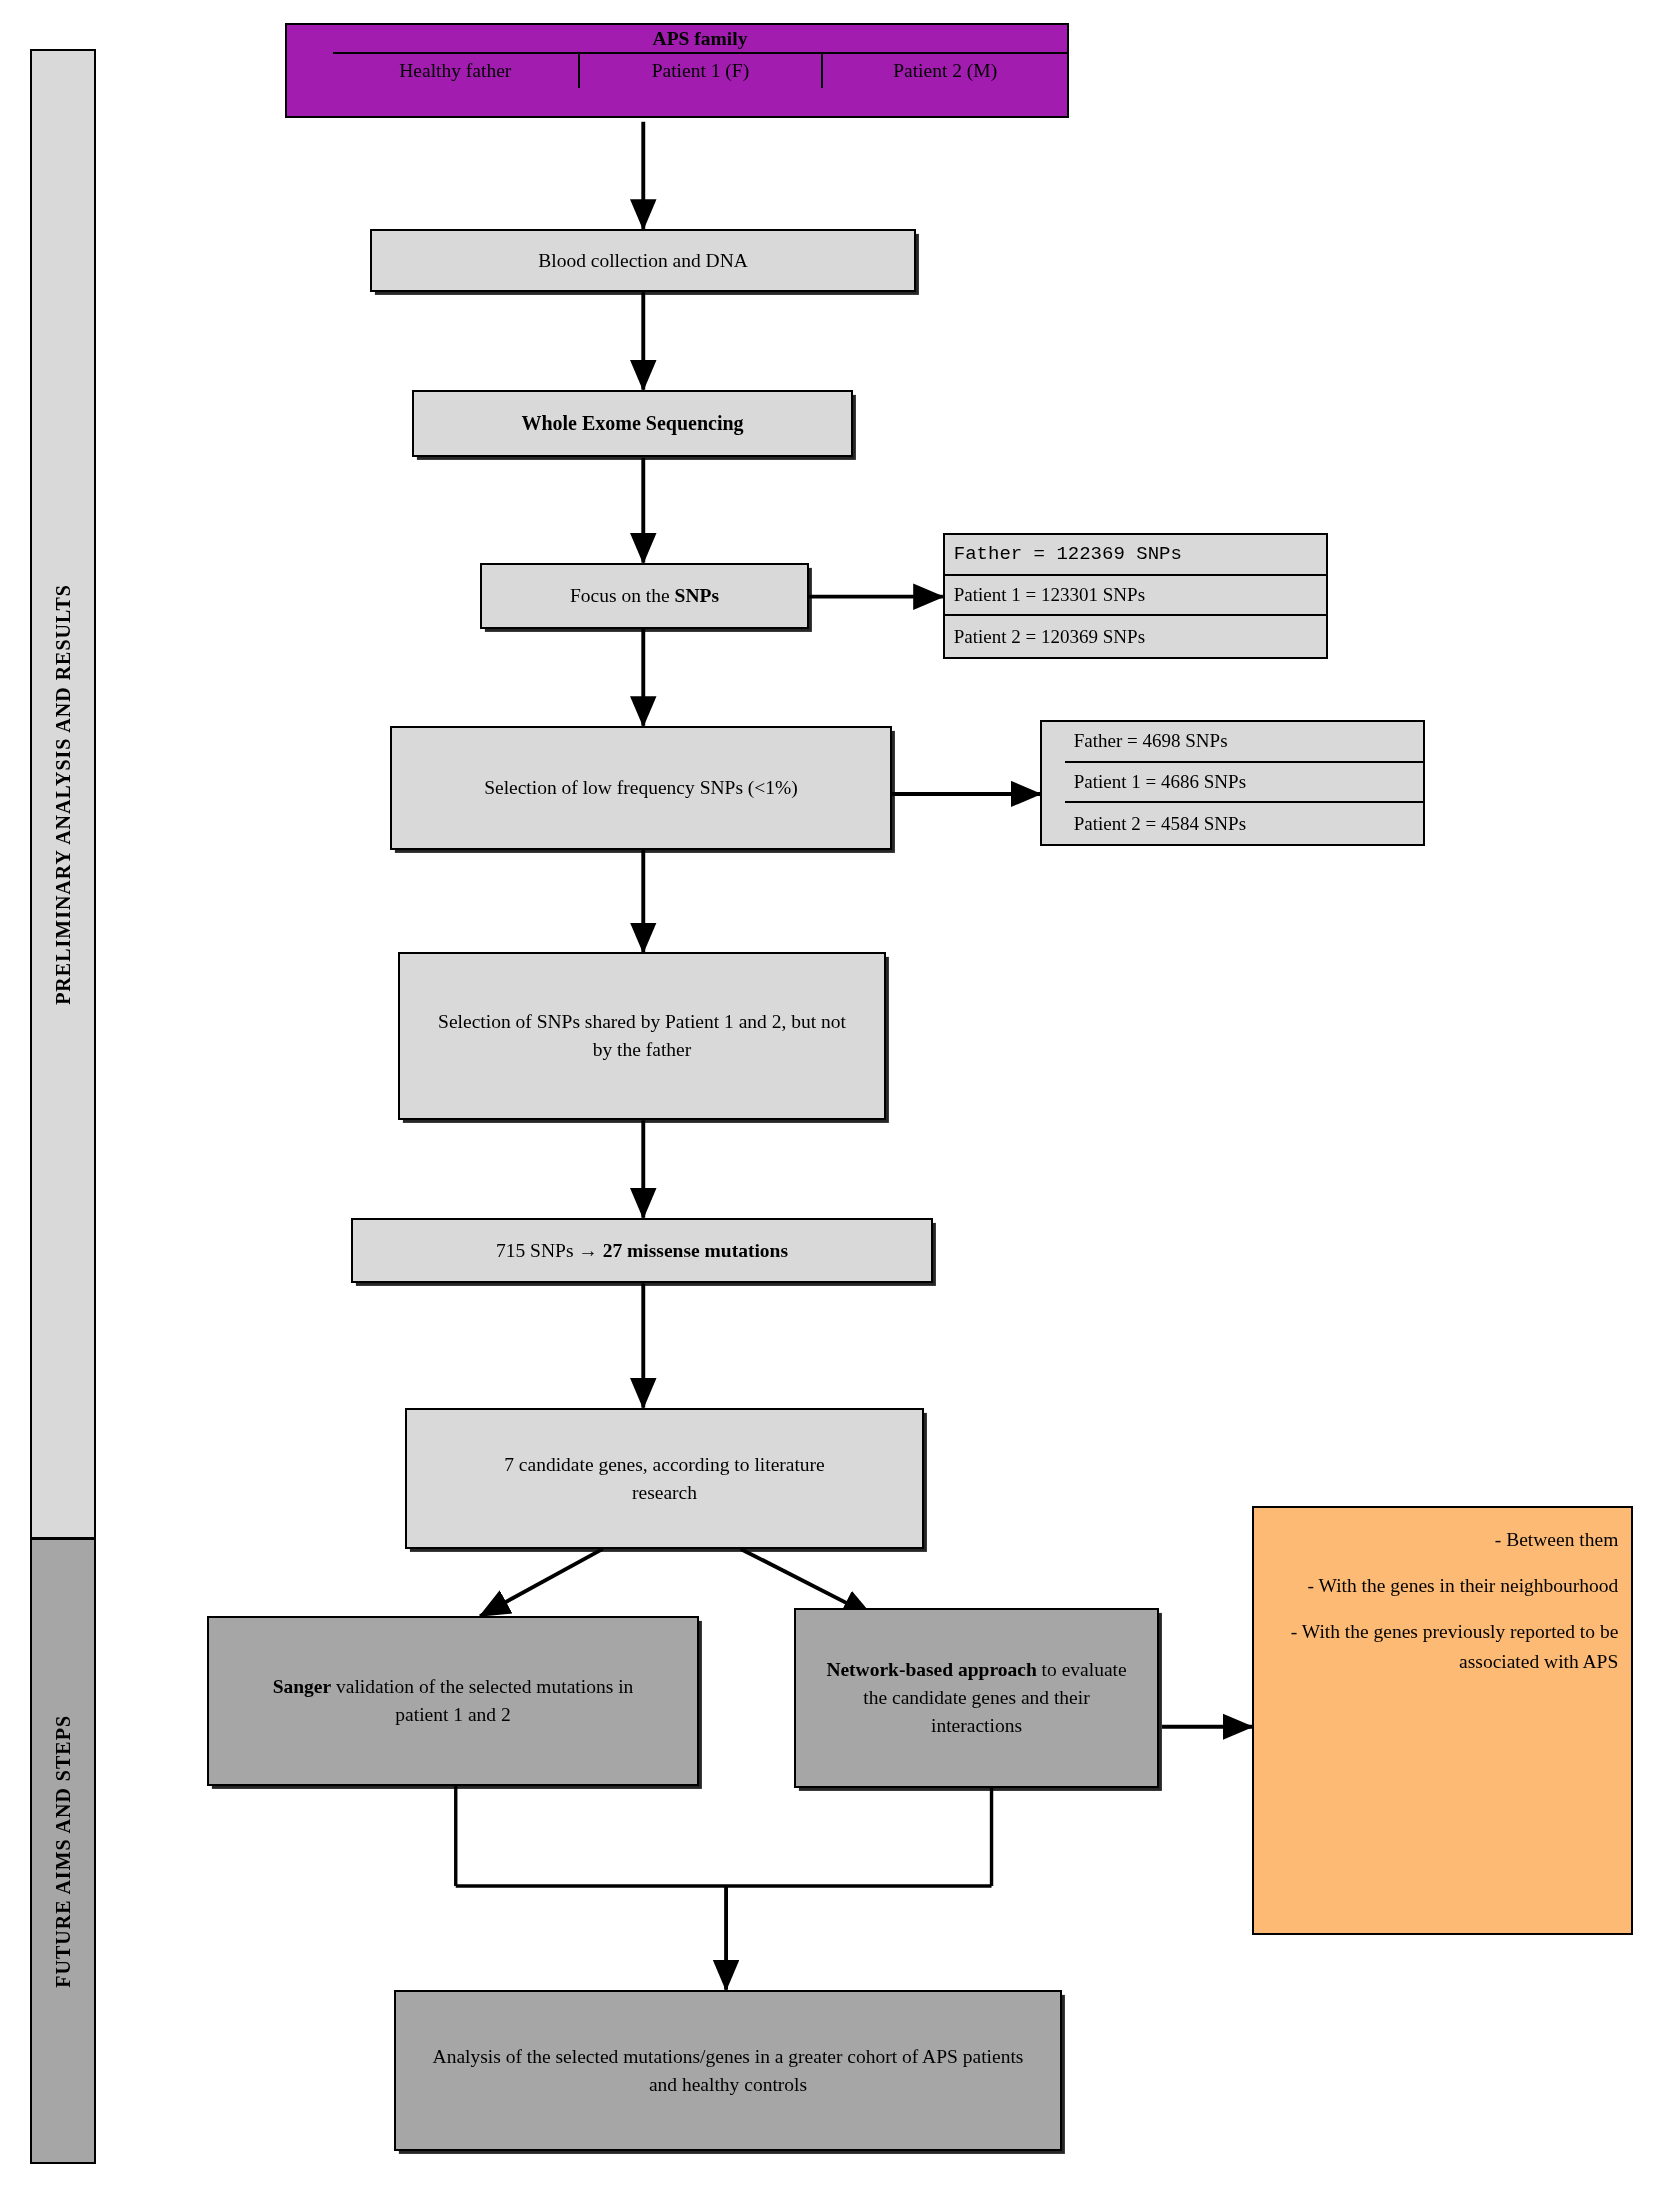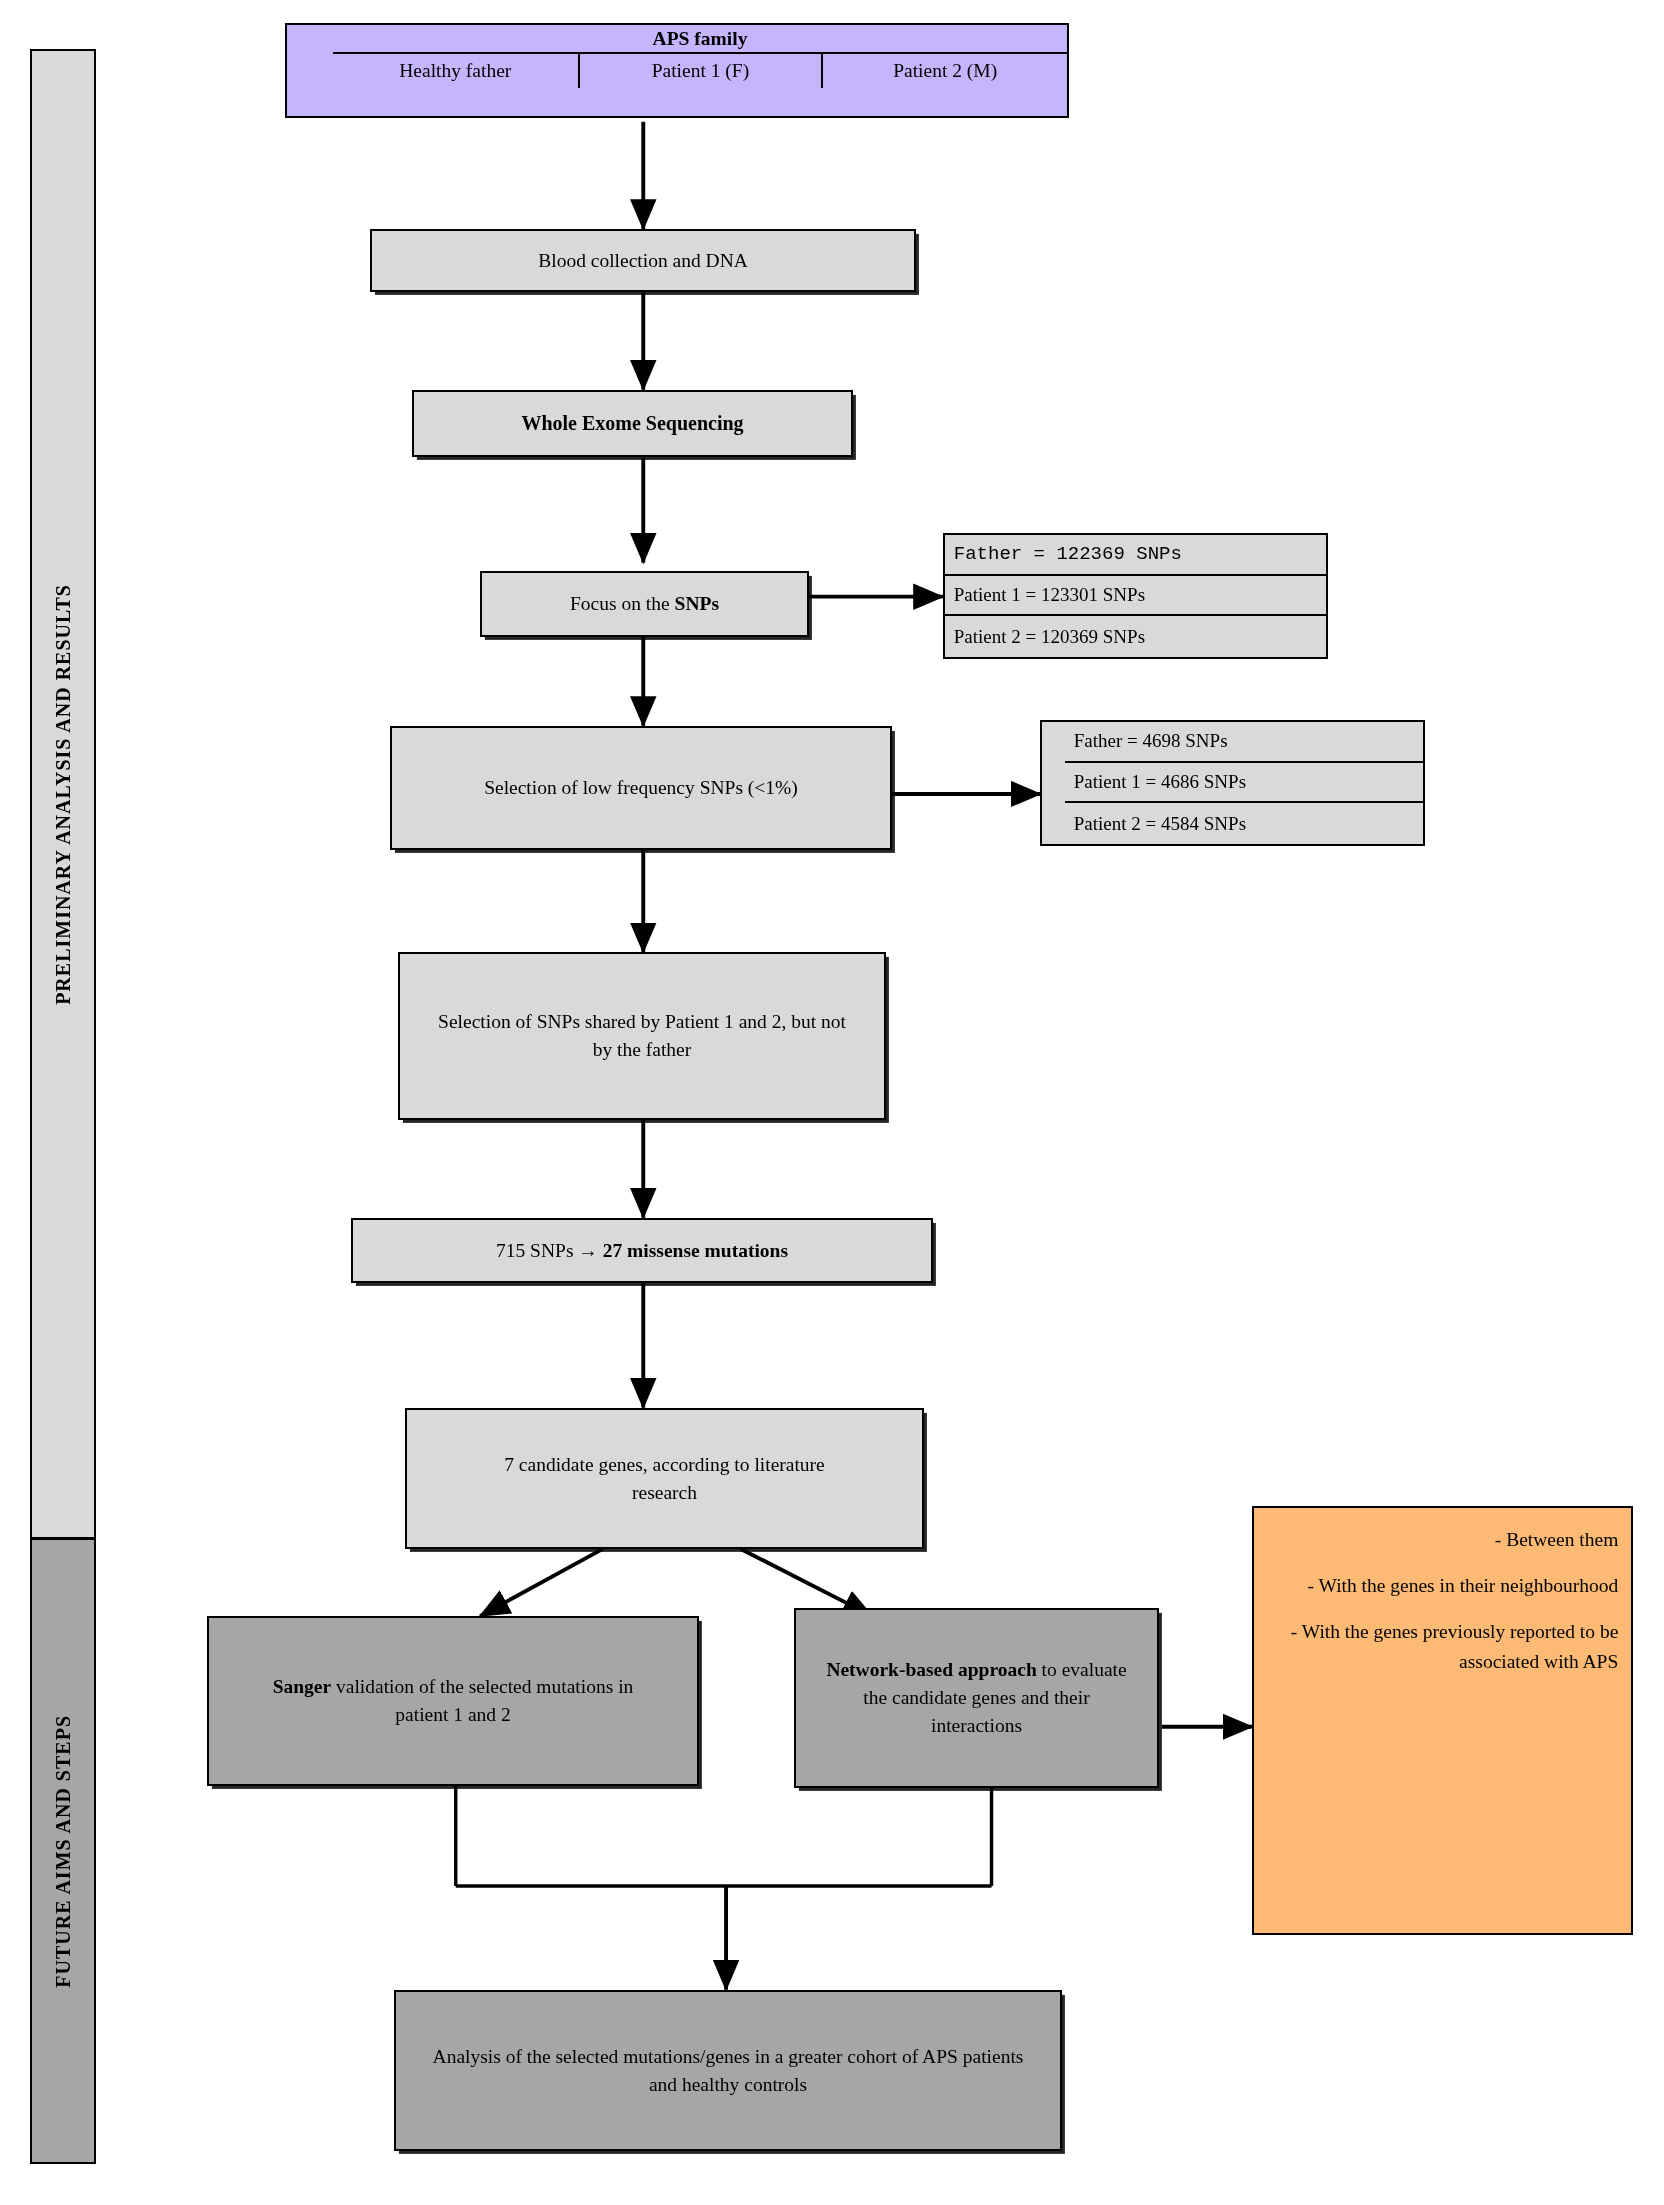--- a/index.html
+++ b/index.html
@@ -16,21 +16,21 @@
   .shadow{box-shadow:3.9px 3.9px 0 -1px rgba(0,0,0,0.85);}
 
   
   .sidebar{position:absolute;box-sizing:border-box;border:2.9px solid #000;
            display:flex;align-items:center;justify-content:center;}
   .sidebar span{
      writing-mode:vertical-rl;transform:rotate(180deg);
      font-weight:bold;letter-spacing:1px;white-space:nowrap;color:#000;}
 
   
-  .fam{position:absolute;box-sizing:border-box;border:2.4px solid #000;background:#c4b5fd;padding-left:46px;}
+  .fam{position:absolute;box-sizing:border-box;border:2.4px solid #000;background:#a21caf;padding-left:46px;}
   .fam-title{box-sizing:border-box;height:29px;display:flex;align-items:center;
              justify-content:center;font-weight:bold;border-bottom:2.4px solid #000;}
   .fam-row{display:flex;height:34px;}
   .fam-cell{box-sizing:border-box;display:flex;align-items:center;justify-content:center;
             border-right:2.4px solid #000;}
   .fam-cell:last-child{border-right:none;}
 
   
   .snpbox{position:absolute;box-sizing:border-box;border:2.4px solid #000;background:#d9d9d9;}
   .snprow{box-sizing:border-box;display:flex;align-items:center;
@@ -95,21 +95,21 @@
   </div>
 
   <div class="node light shadow" style="left:412px;top:390px;width:441px;height:67px;font-size:20px;font-weight:bold;">
     <div class="inner">Whole Exome Sequencing</div>
   </div>
 
   <div class="node light shadow" style="left:370px;top:229px;width:546px;height:63px;font-size:19.5px;">
     <div class="inner">Blood collection and DNA</div>
   </div>
 
-  <div class="node light shadow" style="left:480px;top:563px;width:329px;height:66px;font-size:19.5px;margin-top:8px;">
+  <div class="node light shadow" style="left:480px;top:563px;width:329px;height:66px;font-size:19.5px;">
     <div class="inner">
       <span>Focus on the </span><b>SNPs</b>
     </div>
   </div>
 
   <div class="node light shadow" style="left:390px;top:726px;width:502px;height:124px;font-size:19.5px;">
     <div class="inner" style="max-width:322px;margin:0 auto;">Selection of low frequency SNPs (&lt;1%)</div>
   </div>
 
   <div class="node light shadow" style="left:398px;top:952px;width:488px;height:168px;font-size:19.5px;">

